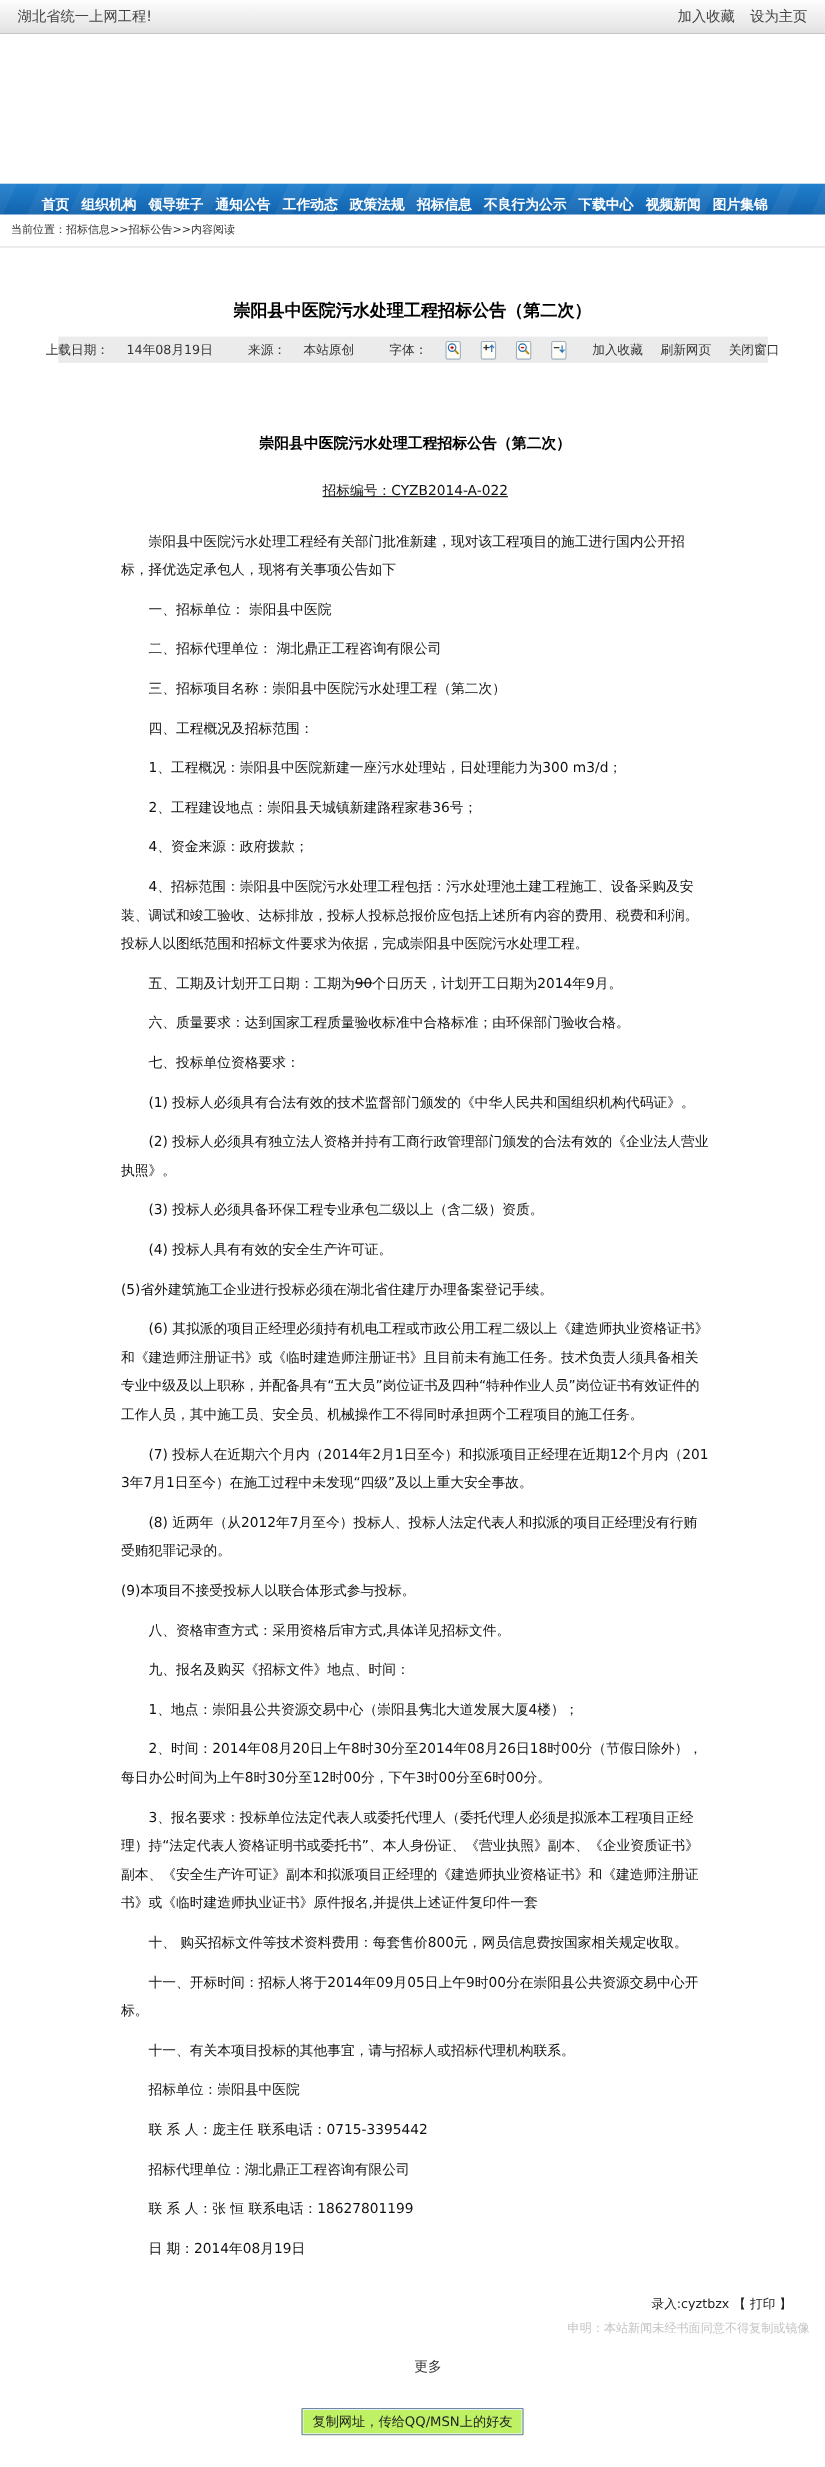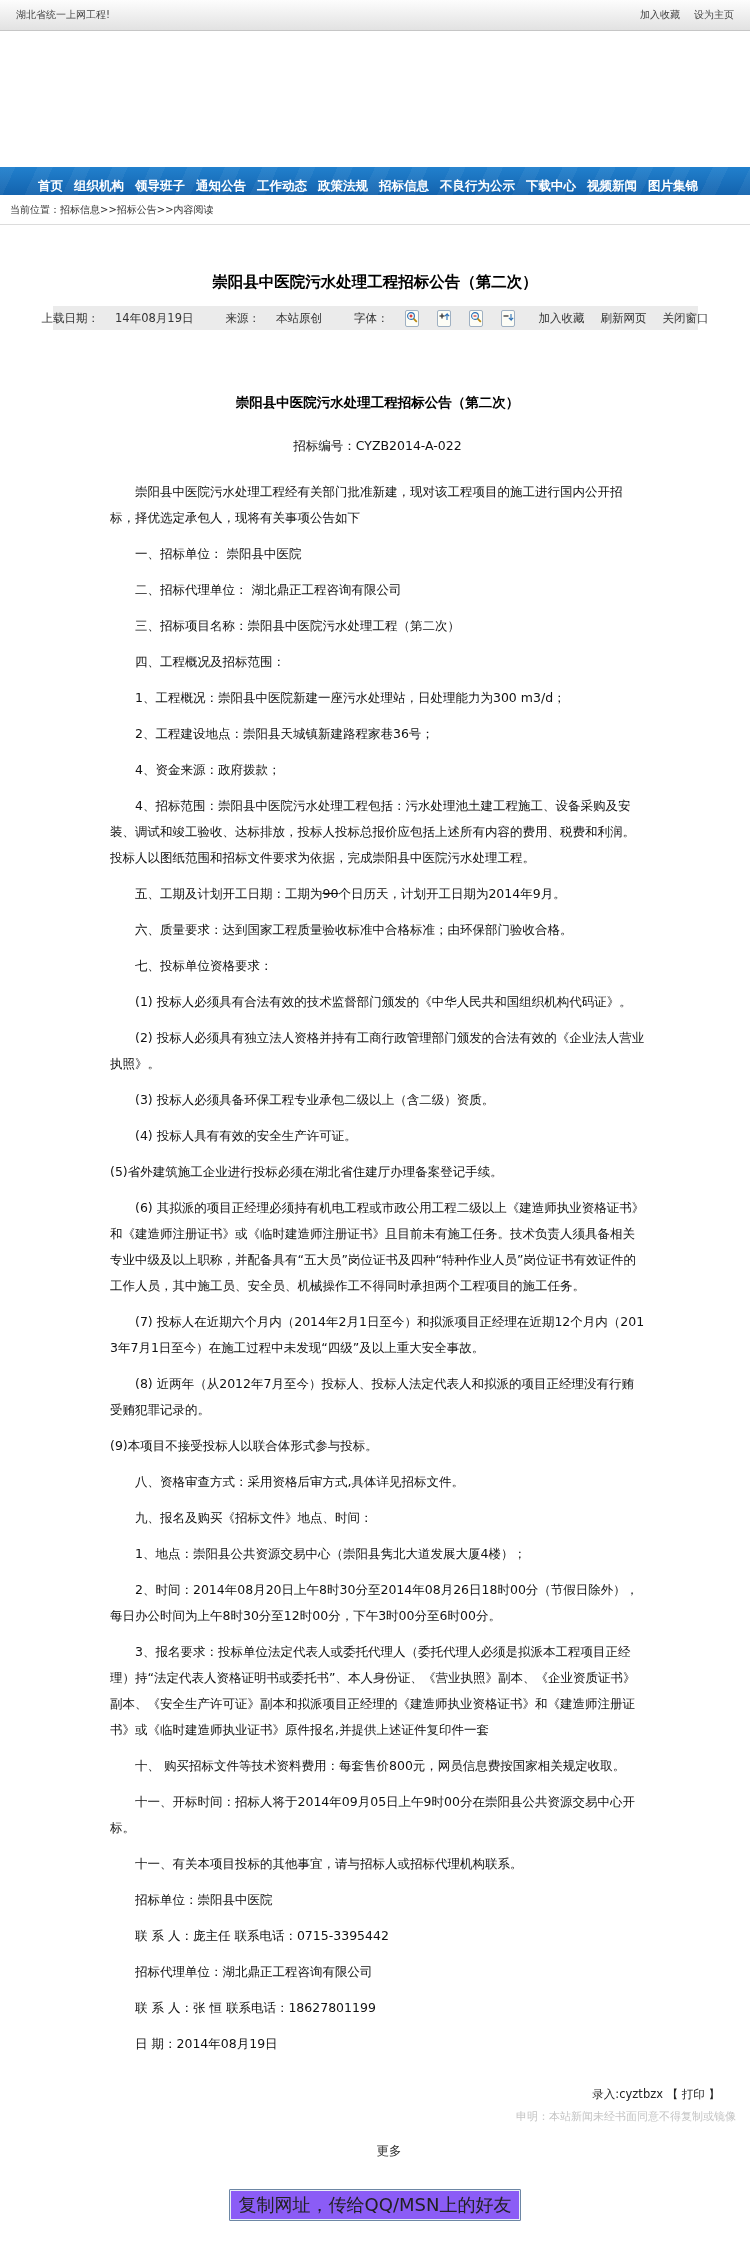--- a/index.html
+++ b/index.html
@@ -1,21 +1,21 @@
 <!DOCTYPE html>
 <html><head>
 <meta charset="utf-8">
 <style>
   html,body{margin:0;padding:0;background:#fff;}
   body{width:750px;font-family:"DejaVu Sans",sans-serif;color:#1a1a1a;}
   a{text-decoration:none;color:inherit;cursor:pointer;}
 
   
   .topbar{height:30px;background:linear-gradient(#fdfdfd,#e2e2e2);border-bottom:1px solid #c6c6c6;
-    display:flex;justify-content:space-between;align-items:center;padding:0 16px;font-size:10px;color:#444;}
+    display:flex;justify-content:space-between;align-items:center;padding:0 16px;font-size:13px;color:#444;}
   .topbar-links{display:flex;gap:14px;}
 
   
   .banner{height:136px;background:#fff;}
 
   
   .mainnav{height:28px;background:linear-gradient(#2180cd,#1363ae);position:relative;overflow:hidden;
     display:flex;align-items:flex-end;padding-left:38px;gap:11px;}
   .mainnav::after{content:"";position:absolute;inset:0;
     background:repeating-linear-gradient(115deg,rgba(255,255,255,.05) 0 14px,rgba(255,255,255,0) 14px 34px);pointer-events:none;}
@@ -30,33 +30,33 @@
   .meta-bar{width:645px;margin:0 auto;height:24px;background:#ebebeb;display:flex;justify-content:center;
     align-items:center;gap:16px;font-size:11.5px;color:#333;white-space:nowrap;}
   .meta-bar .sep{width:4px;}
   .font-btn{width:17px;height:15px;border:1px solid #9fb0c2;background:#fdfdf6;border-radius:2px;
     display:inline-flex;align-items:center;justify-content:center;margin:0 1px;}
   .meta-link{margin-left:6px;}
 
   
   .content{margin:64px 105px 0 110px;}
   .sub-title{text-align:center;font-weight:bold;font-size:13.5px;color:#000;margin:0 0 26px;}
-  .tender-no{text-align:center;font-size:12.5px;color:#111;margin:0 0 24px;}
+  .tender-no{text-align:center;font-size:12.5px;color:#111;margin:0 0 24px;text-decoration:underline;}
   .para{font-size:12.5px;line-height:26px;margin:0 0 10px;text-indent:25px;color:#111;
     word-break:break-all;}
   .para.no-indent{text-indent:0;}
   .strike{text-decoration:line-through;}
 
   
   .entry-line{margin:30px 30px 0 0;text-align:right;font-size:11.5px;color:#222;}
   .disclaimer{margin:7px 14px 0 0;text-align:right;font-size:11px;color:#c4c4c4;}
   .more-row{margin-top:19px;text-align:center;font-size:12.5px;color:#333;padding-left:28px;}
   .share-row{margin-top:29px;text-align:center;}
   .share-btn{display:inline-block;border:1px solid #6d87a4;box-shadow:inset 0 0 0 1px #e9eff6;
-    background:#8b5cf6;padding:3px 9px;font-size:18px;color:#222;border-radius:1px;}
+    background:#bef264;padding:3px 9px;font-size:12px;color:#222;border-radius:1px;}
 </style>
 </head>
 <body>
 
 <div class="topbar">
   <span>湖北省统一上网工程!</span>
   <span class="topbar-links">
     <a>加入收藏</a>
     <a>设为主页</a>
   </span>

